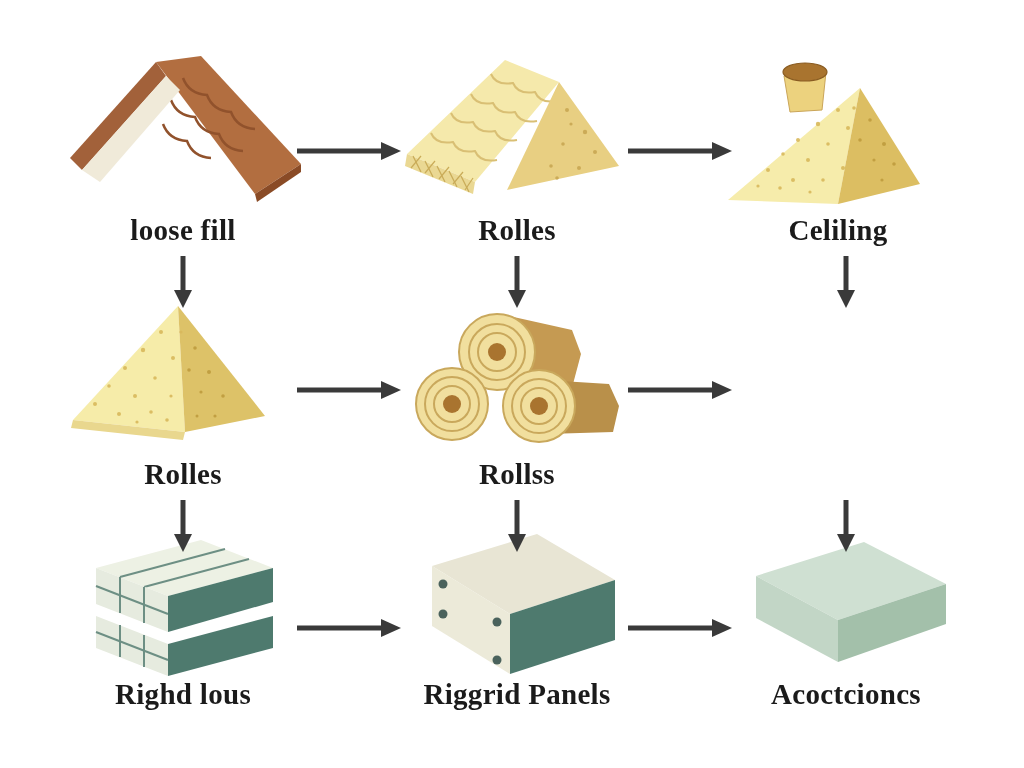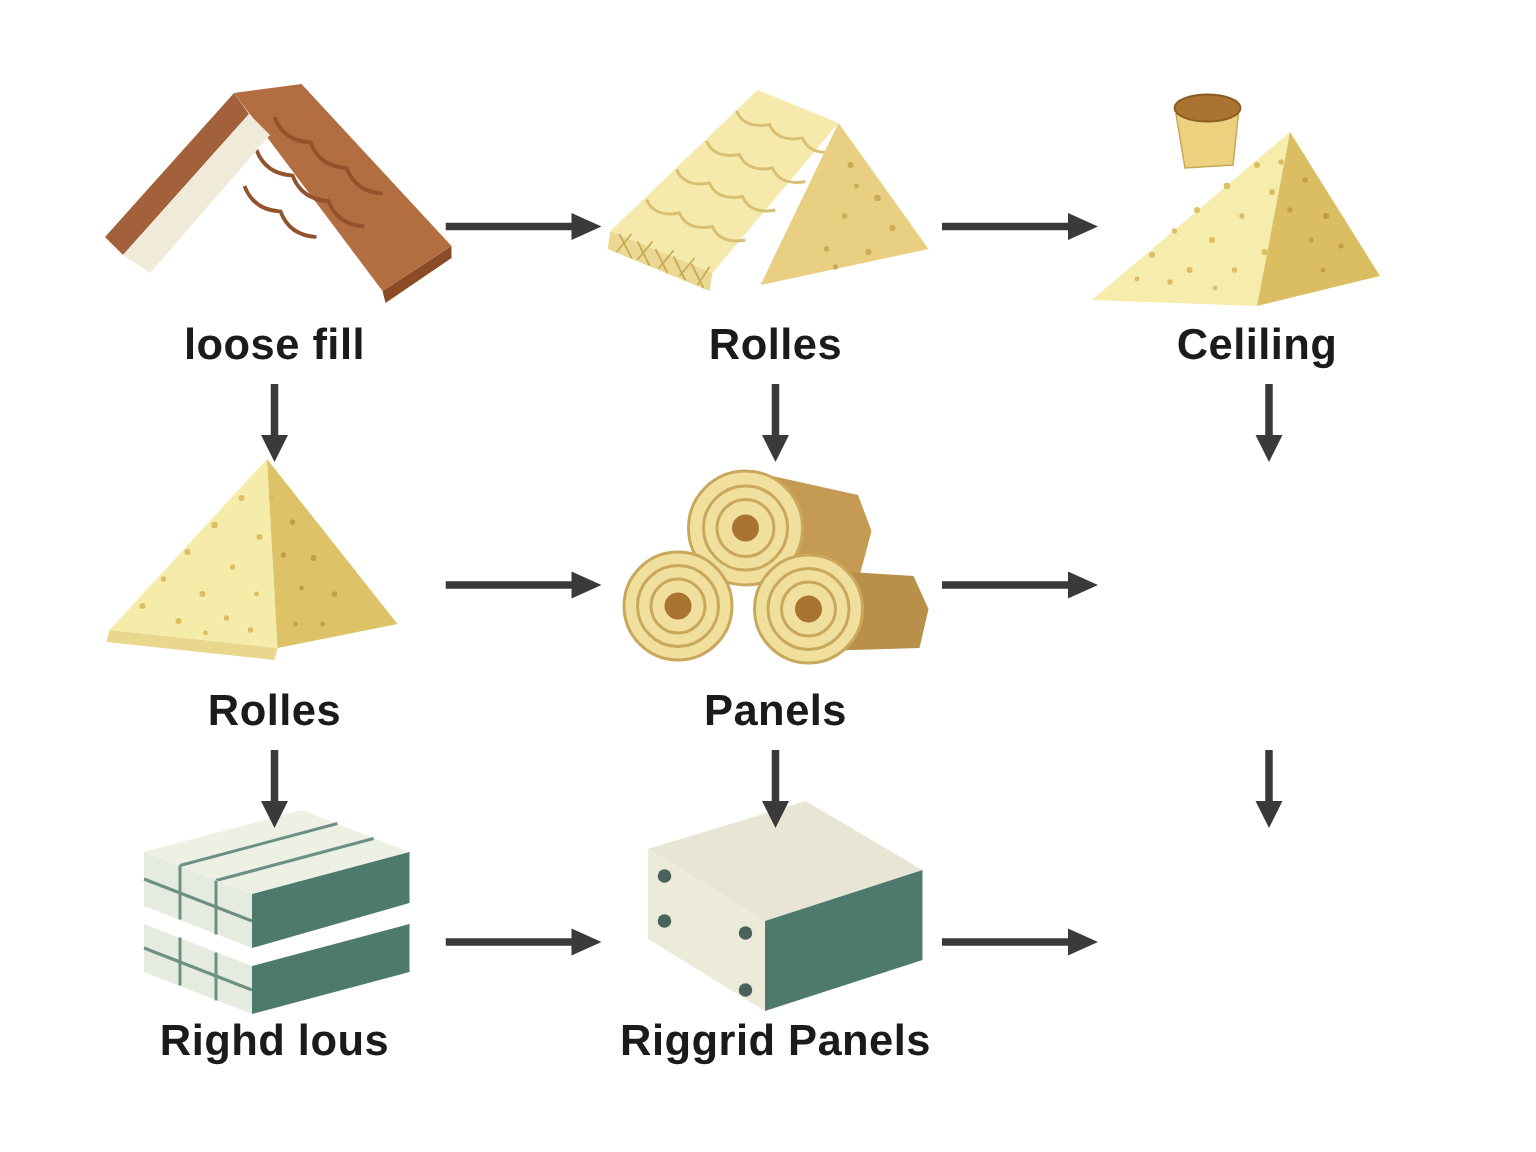--- a/index.html
+++ b/index.html
@@ -1,18 +1,18 @@
 <!DOCTYPE html>
 <html><head>
 <meta charset="utf-8">
 <style>
   html,body{margin:0;padding:0;background:#ffffff;}
   #canvas{
     position:relative;width:1024px;height:768px;background:#ffffff;
-    font-family:Liberation Sans, sans-serif;overflow:hidden;
+    font-family:Liberation Serif, serif;overflow:hidden;
   }
   .cell{position:absolute;width:300px;text-align:center;}
   .cell svg{display:block;margin:0 auto;}
   .cell-label{
     font-size:29px;font-weight:700;color:#1b1b1b;letter-spacing:0.3px;
     margin-top:2px;line-height:30px;
   }
   .row3 .cell-label{margin-top:-10px;}
   .arrow{position:absolute;}
 </style>
@@ -154,21 +154,21 @@
         <circle cx="85" cy="112" r="18" fill="none" stroke="#c9a85c" stroke-width="2"></circle>
         <circle cx="85" cy="112" r="9" fill="#a9742f"></circle>
       </g>
       <g>
         <circle cx="172" cy="114" r="36" fill="#f1df9e" stroke="#c9a85c" stroke-width="2"></circle>
         <circle cx="172" cy="114" r="27" fill="none" stroke="#c9a85c" stroke-width="2"></circle>
         <circle cx="172" cy="114" r="18" fill="none" stroke="#c9a85c" stroke-width="2"></circle>
         <circle cx="172" cy="114" r="9" fill="#a9742f"></circle>
       </g>
     </svg>
-    <div class="cell-label">Panels</div>
+    <div class="cell-label">Rollss</div>
   </div>
 
 
   <div class="cell row3" style="left:367px;top:524px;">
     <svg width="300" height="165" viewBox="0 0 300 165">
       <polygon points="65,42 170,10 248,56 143,90" fill="#e8e5d4"></polygon>
       <polygon points="65,42 143,90 143,150 65,102" fill="#ecead9"></polygon>
       <g fill="#4a625c">
         <circle cx="76" cy="60" r="4.5"></circle>
           <circle cx="130" cy="98" r="4.5"></circle>
@@ -198,20 +198,28 @@
       <g stroke="#6d8f84" stroke-width="2">
         <line x1="87" y1="53" x2="87" y2="89"></line>
           <line x1="111" y1="63" x2="111" y2="99"></line>
         <line x1="63" y1="62" x2="135" y2="90"></line>
       </g>
       <polygon points="135,72 240,44 240,78 135,108" fill="#4e7a6e"></polygon>
     </svg>
     <div class="cell-label">Righd lous</div>
   </div>
 
+  <div class="cell row3" style="left:696px;top:524px;">
+    <svg width="300" height="165" viewBox="0 0 300 165">
+      <polygon points="60,52 168,18 250,60 142,96" fill="#cfe0d2"></polygon>
+      <polygon points="60,52 142,96 142,138 60,94" fill="#c2d6c6"></polygon>
+      <polygon points="142,96 250,60 250,100 142,138" fill="#a3c0aa"></polygon>
+    </svg>
+    <div class="cell-label">Acoctcioncs</div>
+  </div>
 
   <div class="arrow" style="left:297px;top:140px;">
     <svg width="104" height="22">
         <line x1="0" y1="11" x2="86" y2="11" stroke="#3a3a3a" stroke-width="5"></line>
         <polygon points="84,2 84,20 104,11" fill="#3a3a3a"></polygon>
       </svg>
   </div>
   <div class="arrow" style="left:628px;top:140px;">
     <svg width="104" height="22">
         <line x1="0" y1="11" x2="86" y2="11" stroke="#3a3a3a" stroke-width="5"></line>

